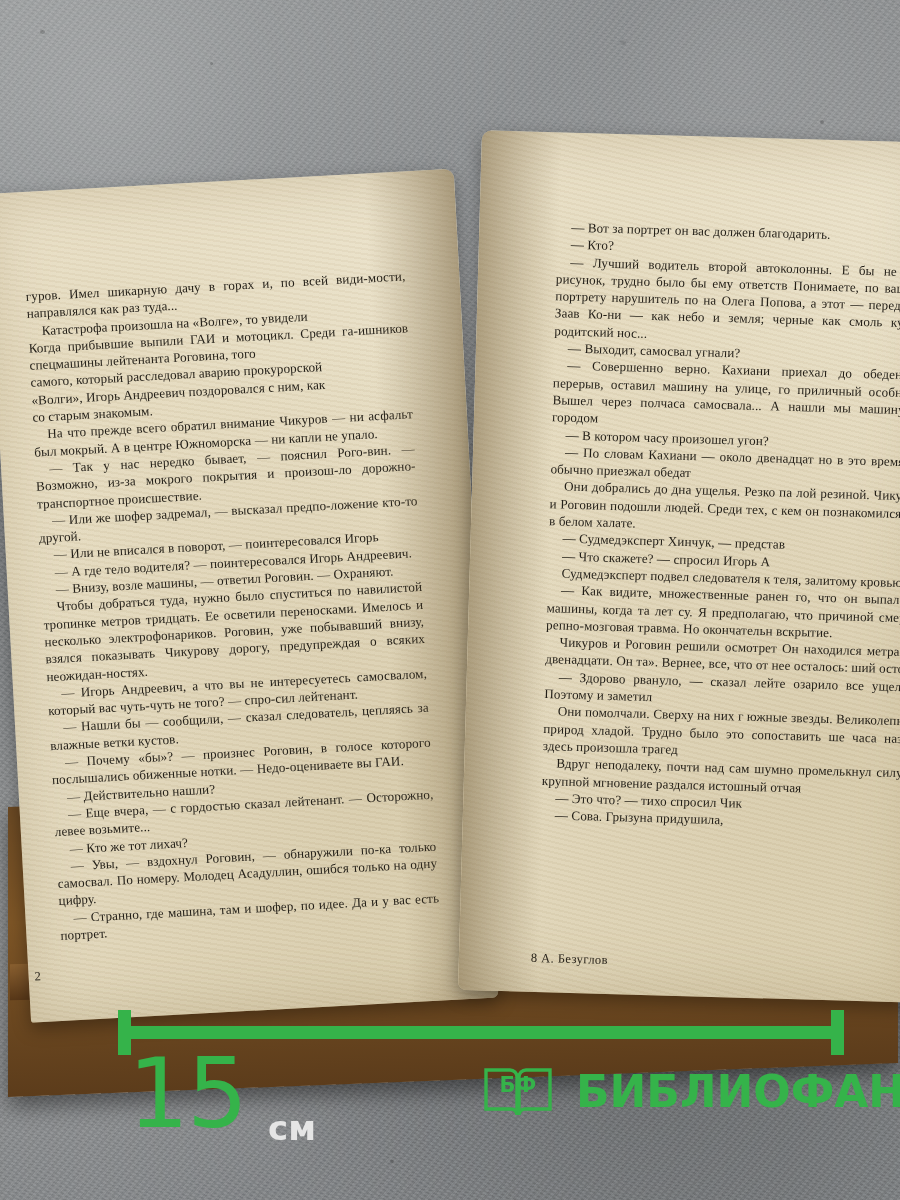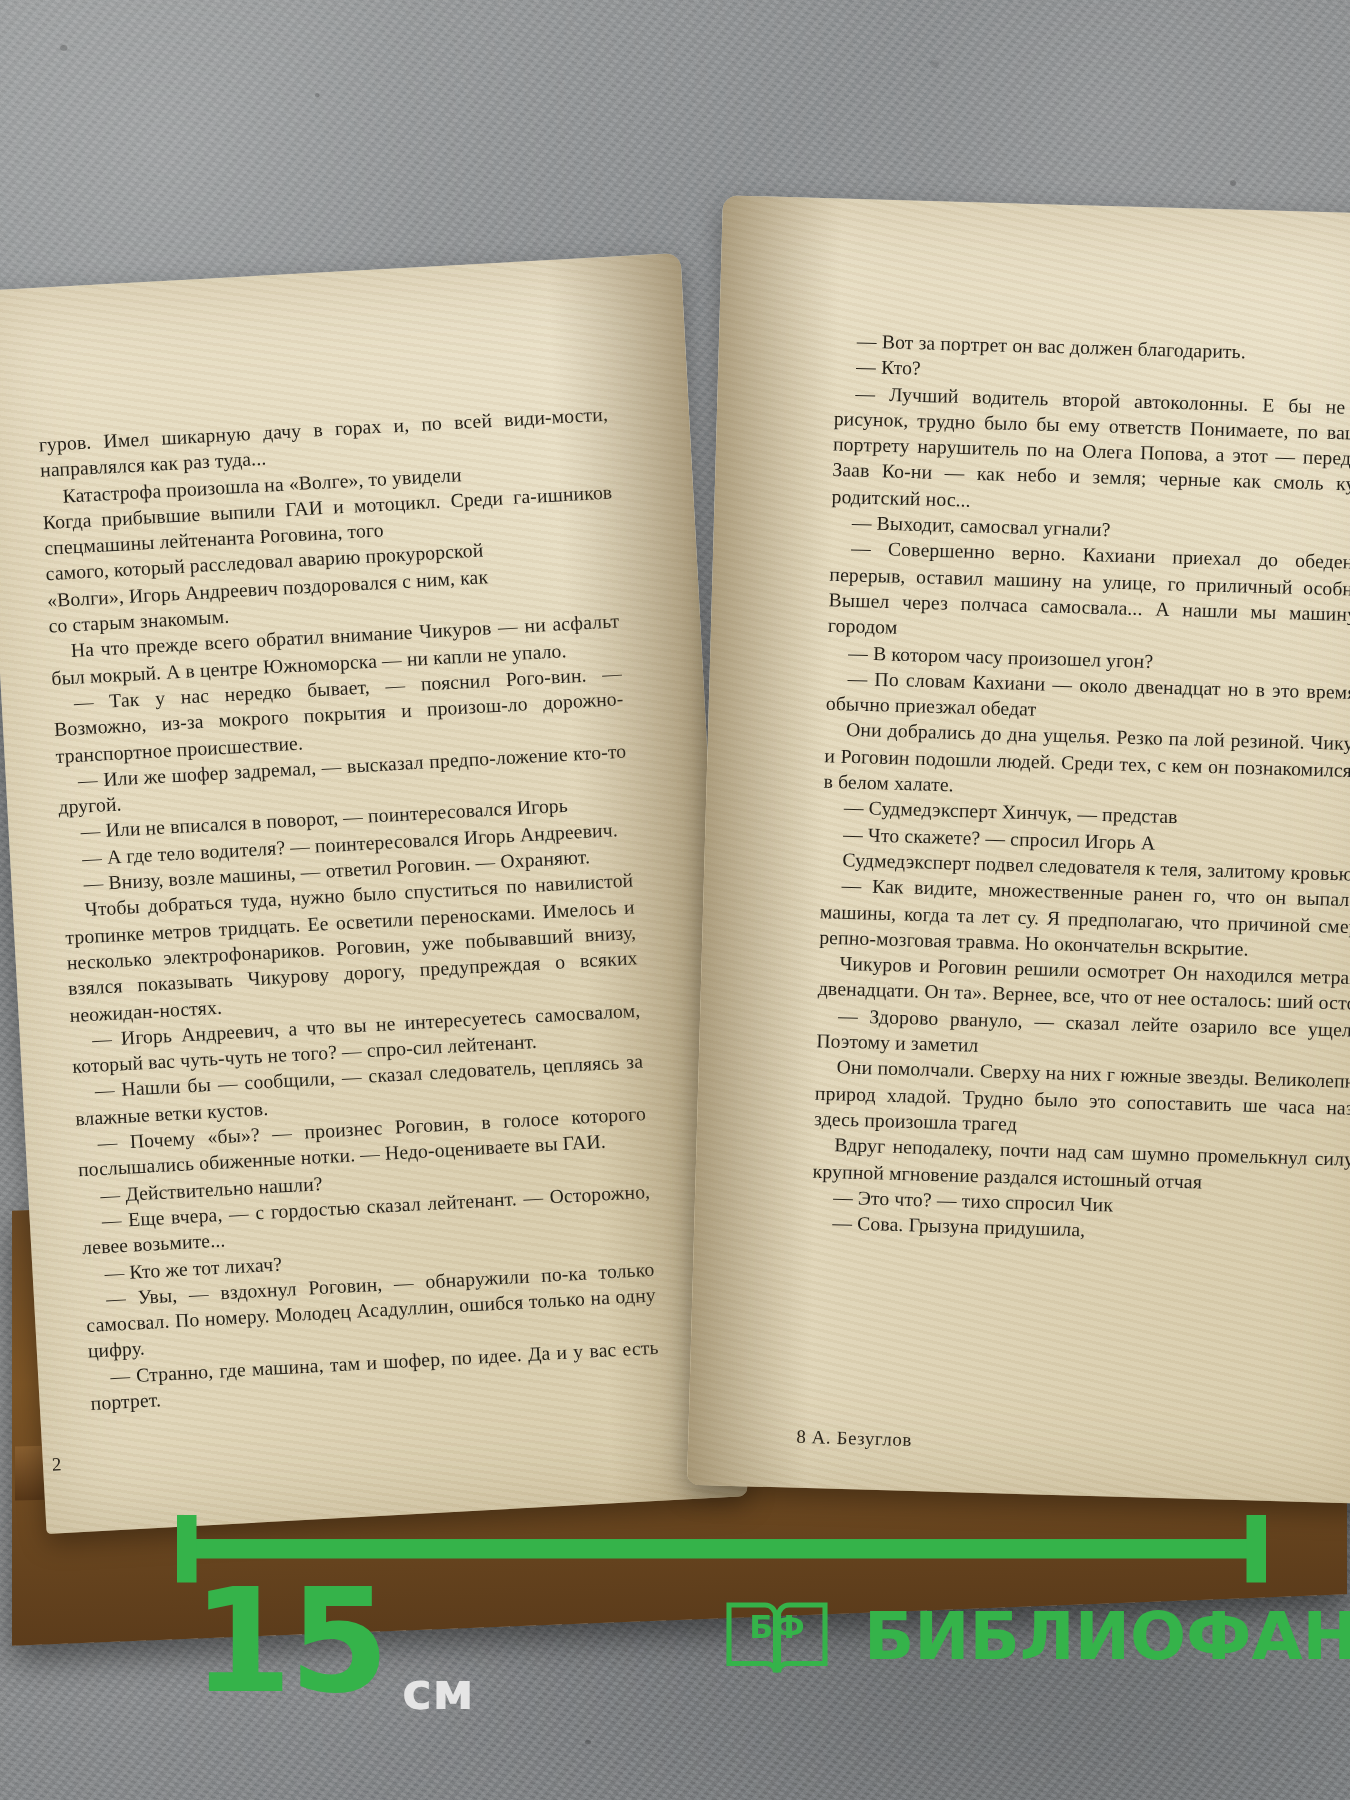--- a/index.html
+++ b/index.html
@@ -161,21 +161,21 @@
     background: #35b34a;
   }
   .scalebar .cap.l { left: 0; }
   .scalebar .cap.r { right: 0; }
 
   .ruler-num {
     position: absolute;
     left: 128px;
     top: 1046px;
     font-family: "DejaVu Sans", sans-serif;
-    font-weight: bold;
+    font-weight: normal;
     font-size: 96px;
     color: #35b34a;
     letter-spacing: -2px;
     line-height: 96px;
   }
   .ruler-unit {
     position: absolute;
     left: 268px;
     top: 1108px;
     font-family: "DejaVu Sans", sans-serif;

